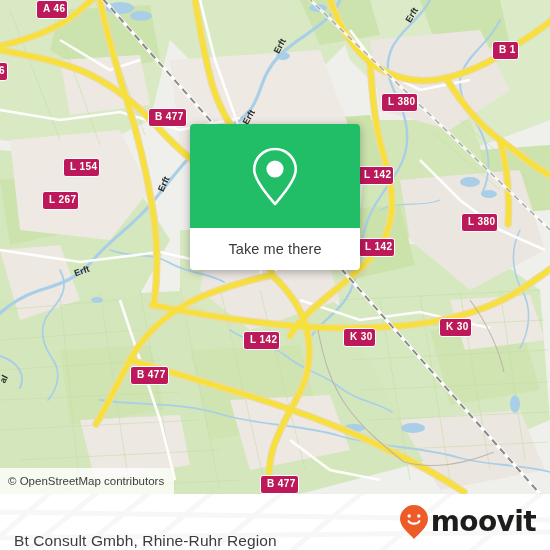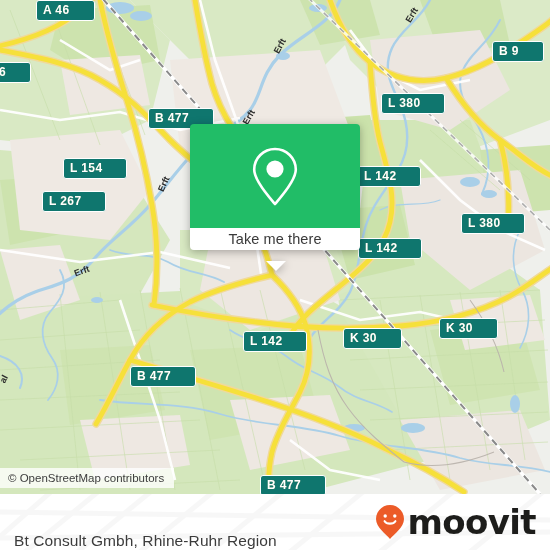--- a/index.html
+++ b/index.html
@@ -13,29 +13,29 @@
   
   #map-area{
     position:absolute; left:0; top:0; width:550px; height:494px;
     overflow:hidden; background:#eff0ec;
   }
   .map-svg{ position:absolute; left:0; top:0; }
 
   
   .shield{
     position:absolute;
-    background:#0f766e;
+    background:#be185d;
     border:1.6px solid #ffffff;
     border-radius:3px;
     color:#ffffff;
-    font-size:12px;
+    font-size:10px;
     font-weight:bold;
     letter-spacing:.4px;
     line-height:1;
-    padding:3px 24px 4px 6px;
+    padding:3px 2px 4px 6px;
     white-space:nowrap;
     text-shadow:0 0 1px rgba(150,130,0,.35);
     font-family:"Liberation Sans", sans-serif;
   }
 
   
   .river-label{
     position:absolute;
     color:#2b2b2b;
     font-size:9px;
@@ -52,21 +52,21 @@
     filter:drop-shadow(0 2px 4px rgba(0,0,0,.30));
     z-index:40;
   }
   #popup-green{
     height:104px;
     background:#21bd67;
     border-radius:4px 4px 0 0;
     display:flex; align-items:center; justify-content:center;
   }
   #popup-white{
-    height:22px;
+    height:42px;
     background:#ffffff;
     border-radius:0 0 4px 4px;
     display:flex; align-items:center; justify-content:center;
   }
   #popup-label{
     color:#3a3a3a;
     font-size:14.5px;
     letter-spacing:.1px;
     font-family:"Liberation Sans", sans-serif;
   }
@@ -76,21 +76,21 @@
     width:0;height:0;
     border-left:10px solid transparent;
     border-right:10px solid transparent;
     border-top:10px solid #ffffff;
   }
 
   
   #attribution{
     position:absolute;
     left:0; top:468px;
-    height:20px;
+    height:26px;
     padding:0 10px 0 8px;
     display:flex; align-items:center;
     background:rgba(255,255,255,.78);
     color:#3d3d3d;
     font-size:11.5px;
     z-index:30;
     font-family:"Liberation Sans", sans-serif;
   }
 
   
@@ -112,21 +112,21 @@
     font-family:"Liberation Sans", sans-serif;
   }
   #moovit-logo{
     position:absolute;
     right:14px; top:50%;
     transform:translateY(-50%);
     display:flex; align-items:center; gap:2px;
   }
   #moovit-word{
     color:#1d1d1b;
-    font-size:34px;
+    font-size:28px;
     font-weight:bold;
     letter-spacing:-0.6px;
     line-height:1;
     font-family:"DejaVu Sans", sans-serif;
   }
 </style>
 </head>
 <body>
 
 <div id="map-area">
@@ -295,21 +295,21 @@
       </g>
 
     </g>
   </svg>
 
   <div class="shield" style="left:36px;  top:0px;">A 46</div>
   <div class="shield" style="left:-8px;  top:62px;">6</div>
   <div class="shield" style="left:63px;  top:110px;margin-top:48px;">L 154</div>
   <div class="shield" style="left:148px; top:108px;">B 477</div>
   <div class="shield" style="left:42px;  top:191px;">L 267</div>
-  <div class="shield" style="left:492px; top:41px;">B 9</div>
+  <div class="shield" style="left:492px; top:41px;">B 1</div>
   <div class="shield" style="left:381px; top:93px;">L 380</div>
   <div class="shield" style="left:461px; top:213px;">L 380</div>
   <div class="shield" style="left:357px; top:166px;">L 142</div>
   <div class="shield" style="left:358px; top:238px;">L 142</div>
   <div class="shield" style="left:243px; top:331px;">L 142</div>
   <div class="shield" style="left:130px; top:366px;">B 477</div>
   <div class="shield" style="left:343px; top:328px;">K 30</div>
   <div class="shield" style="left:439px; top:318px;">K 30</div>
   <div class="shield" style="left:260px; top:475px;">B 477</div>
 

